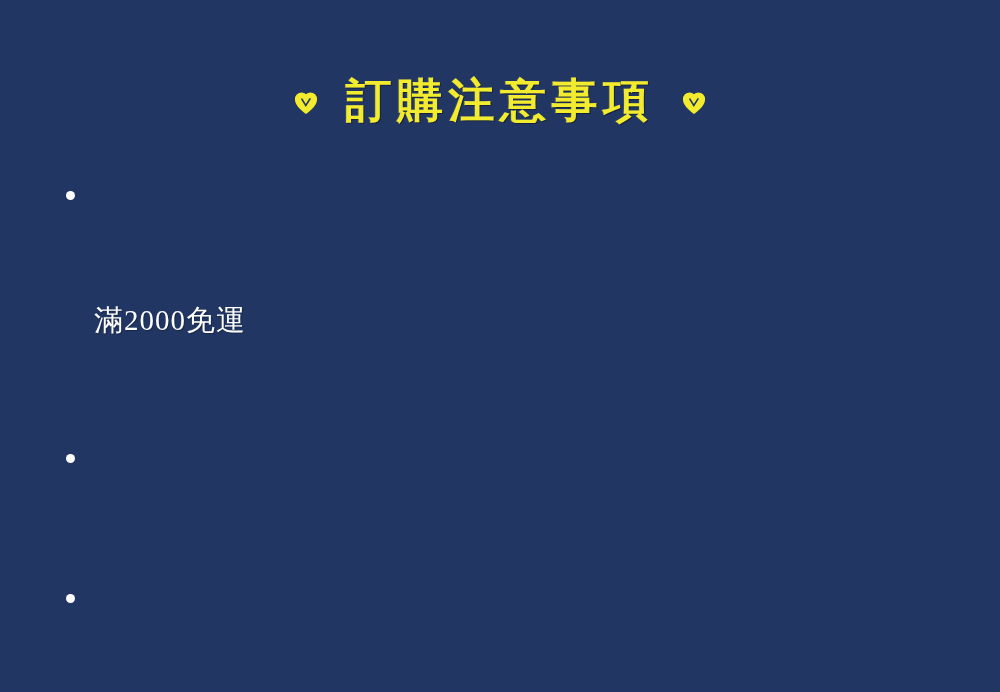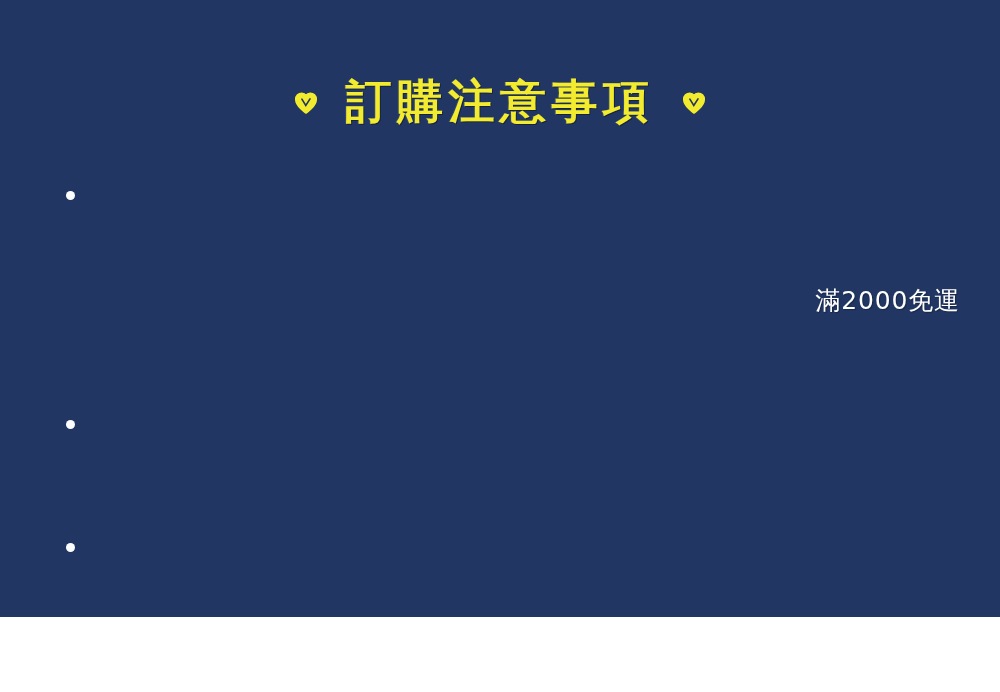--- a/index.html
+++ b/index.html
@@ -10,24 +10,25 @@
   body {
     width: 1000px;
     height: 692px;
     overflow: hidden;
     font-family: "DejaVu Sans", "Liberation Sans", sans-serif;
   }
 
   #notice-card {
     position: relative;
     width: 1000px;
-    height: 617px;
+    height: 692px;
     background: #213663;
     box-sizing: border-box;
     overflow: hidden;
+    font-family: Liberation Serif, serif;
   }
 
   
   #title-row {
     position: absolute;
     top: 70px;
     left: 0;
     width: 1000px;
     height: 62px;
     display: flex;
@@ -67,26 +68,25 @@
     list-style: none;
     margin: 0;
     padding: 0;
     color: #ffffff;
   }
 
   .notice-item {
     position: relative;
     padding-left: 34px;
     margin: 0 0 16px 0;
-    font-size: 25px;
+    font-size: 29px;
     line-height: 1.42;
     letter-spacing: 0.035em;
     white-space: pre-wrap;
     text-shadow: 1px 1px 1px rgba(0,0,0,0.28);
-    text-align: right;
   }
   .notice-item:last-child { margin-bottom: 0; }
 
   .bullet-dot {
     position: absolute;
     left: 6px;
     top: 15px;
     width: 9px;
     height: 9px;
     border-radius: 50%;

